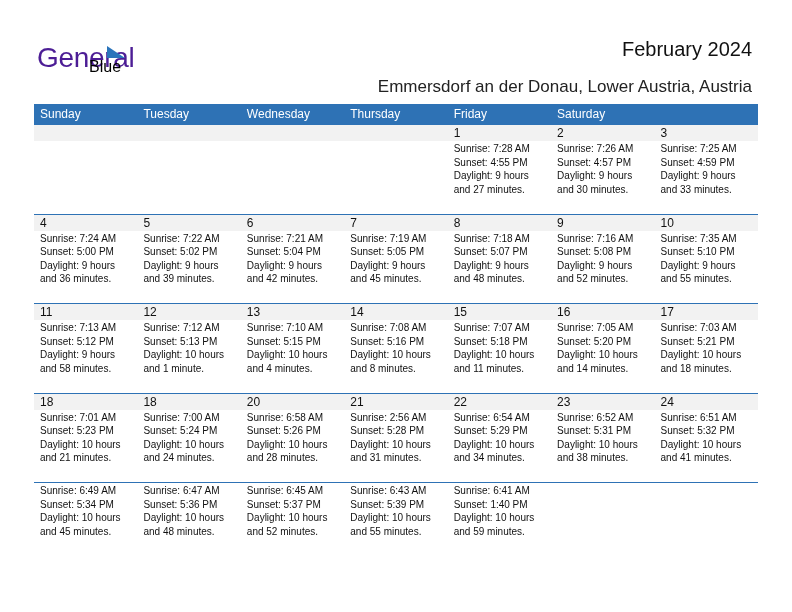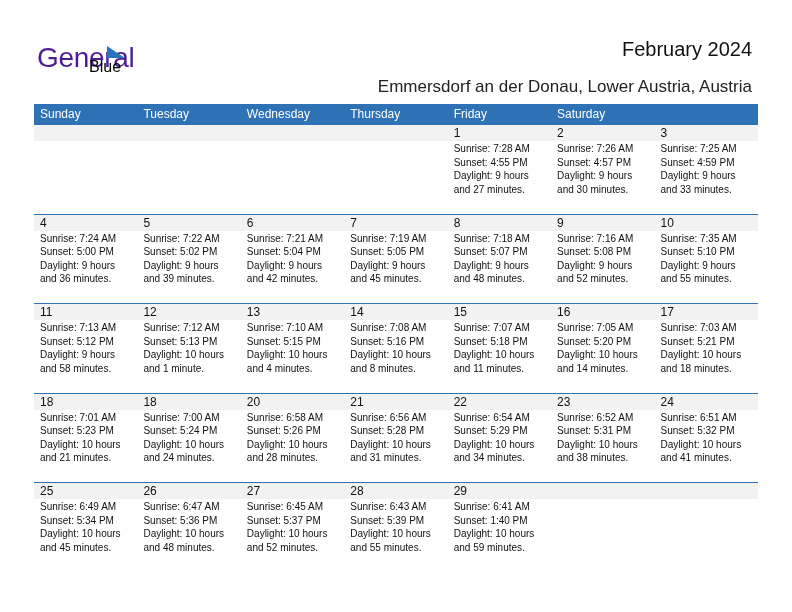--- a/index.html
+++ b/index.html
@@ -169,48 +169,39 @@
 Daylight: 10 hours
 and 21 minutes.</div>
           <div>Sunrise: 7:00 AM
 Sunset: 5:24 PM
 Daylight: 10 hours
 and 24 minutes.</div>
           <div>Sunrise: 6:58 AM
 Sunset: 5:26 PM
 Daylight: 10 hours
 and 28 minutes.</div>
-          <div>Sunrise: 6:56 AM
+          <div>Sunrise: 2:56 AM
 Sunset: 5:28 PM
 Daylight: 10 hours
 and 31 minutes.</div>
           <div>Sunrise: 6:54 AM
 Sunset: 5:29 PM
 Daylight: 10 hours
 and 34 minutes.</div>
           <div>Sunrise: 6:52 AM
 Sunset: 5:31 PM
 Daylight: 10 hours
 and 38 minutes.</div>
           <div>Sunrise: 6:51 AM
 Sunset: 5:32 PM
 Daylight: 10 hours
 and 41 minutes.</div>
         </div>
       </div>
       <div class="week">
-        <div class="row-nums">
-          <div>25</div>
-          <div>26</div>
-          <div>27</div>
-          <div>28</div>
-          <div>29</div>
-          <div></div>
-          <div></div>
-        </div>
         <div class="row-info">
           <div>Sunrise: 6:49 AM
 Sunset: 5:34 PM
 Daylight: 10 hours
 and 45 minutes.</div>
           <div>Sunrise: 6:47 AM
 Sunset: 5:36 PM
 Daylight: 10 hours
 and 48 minutes.</div>
           <div>Sunrise: 6:45 AM

